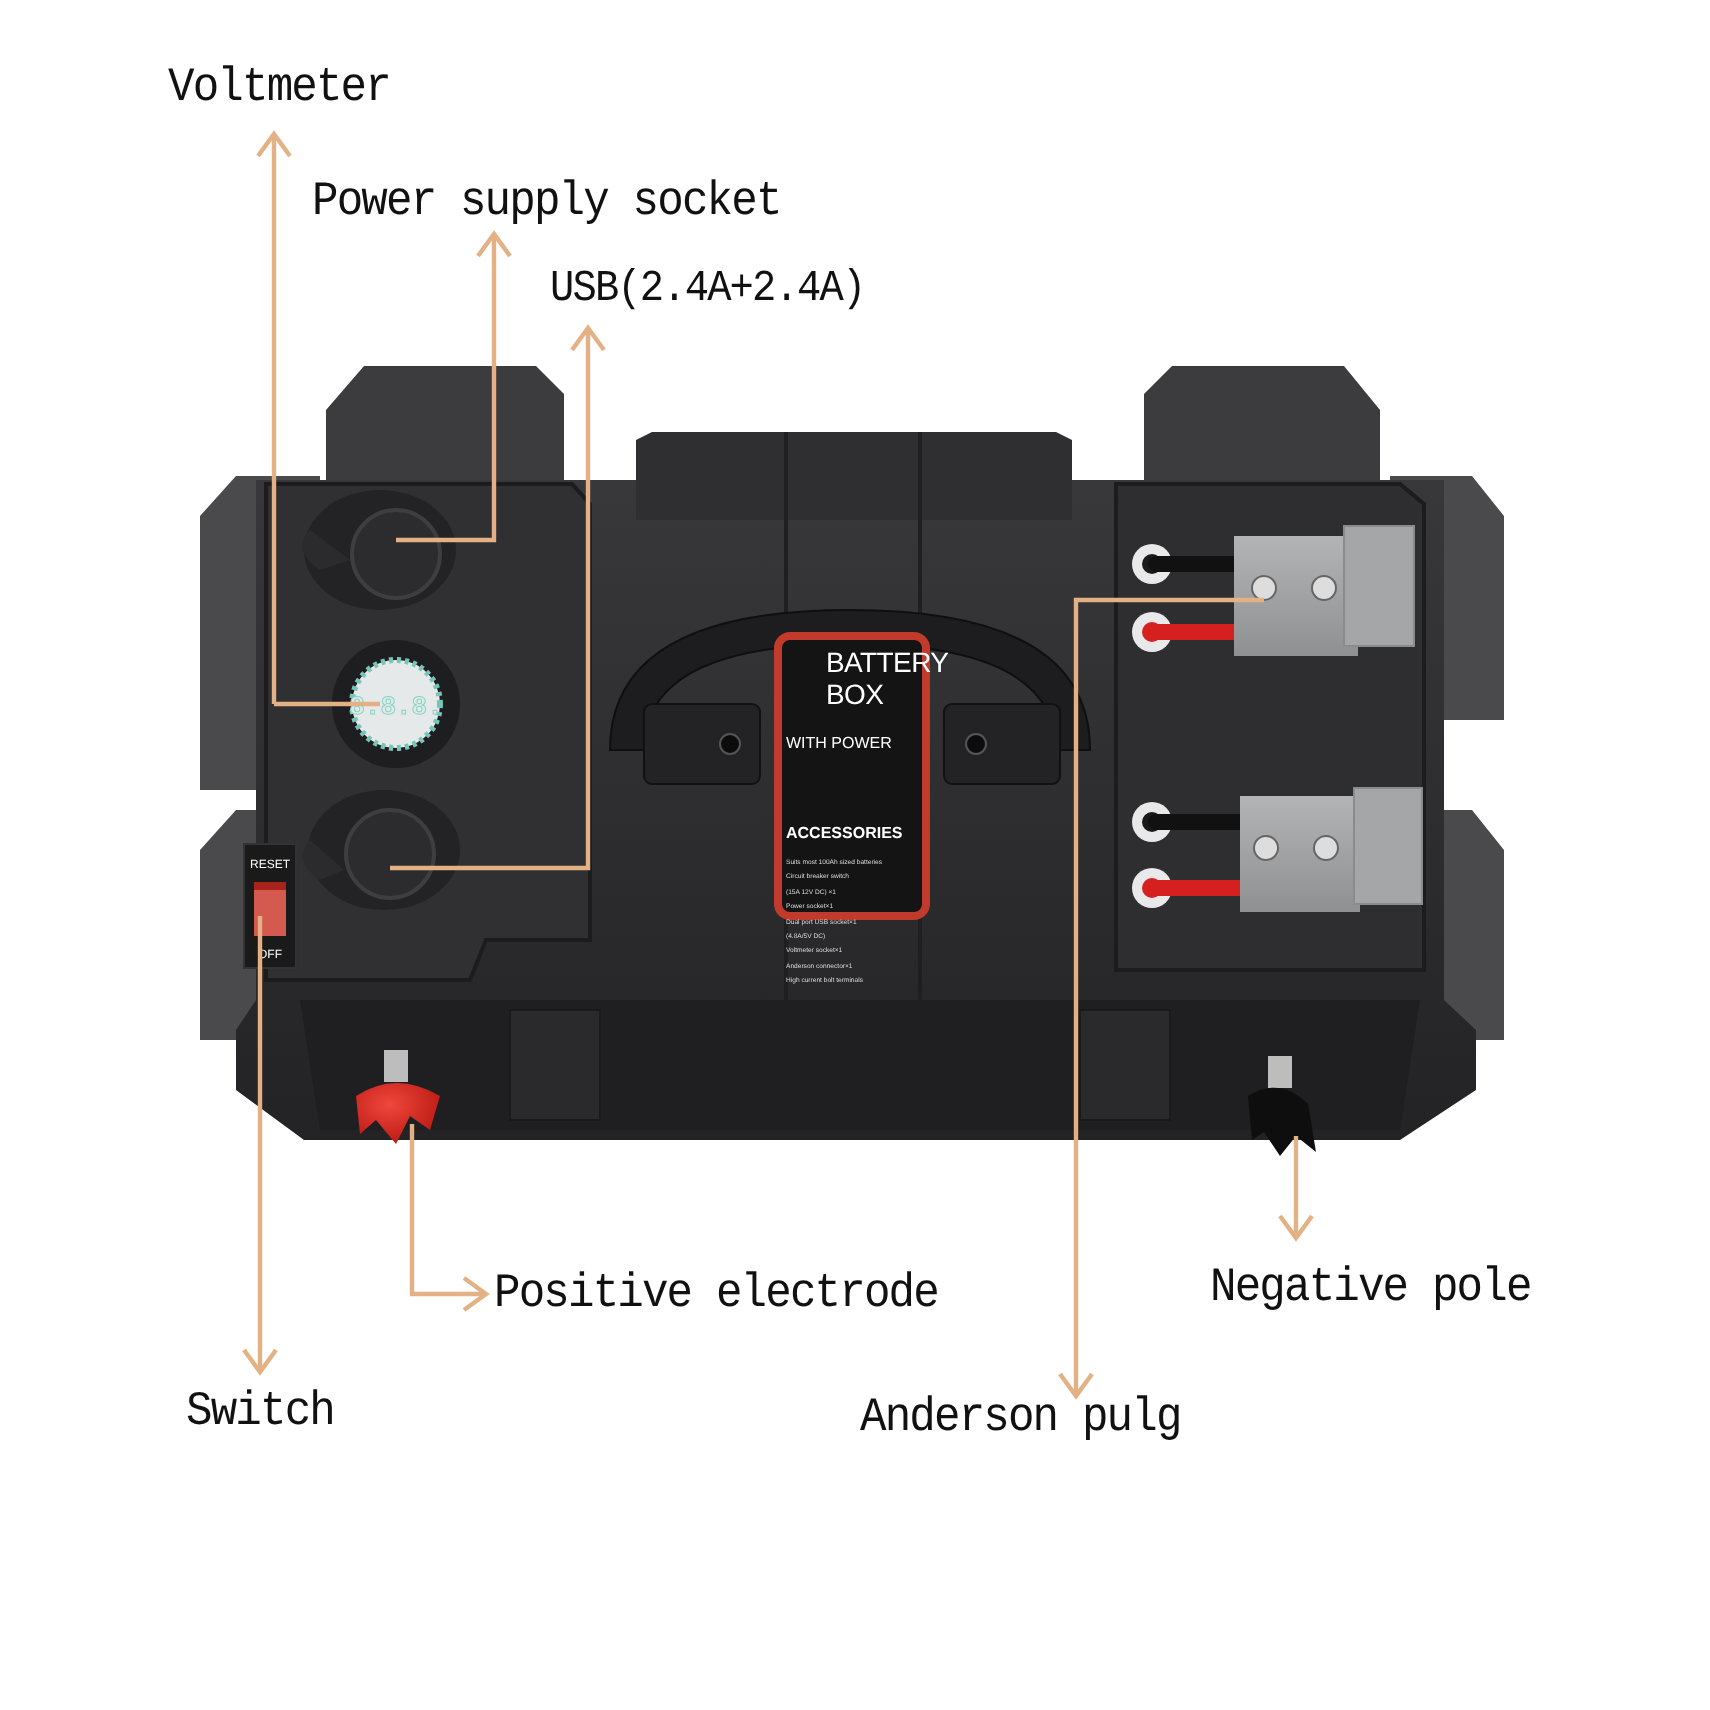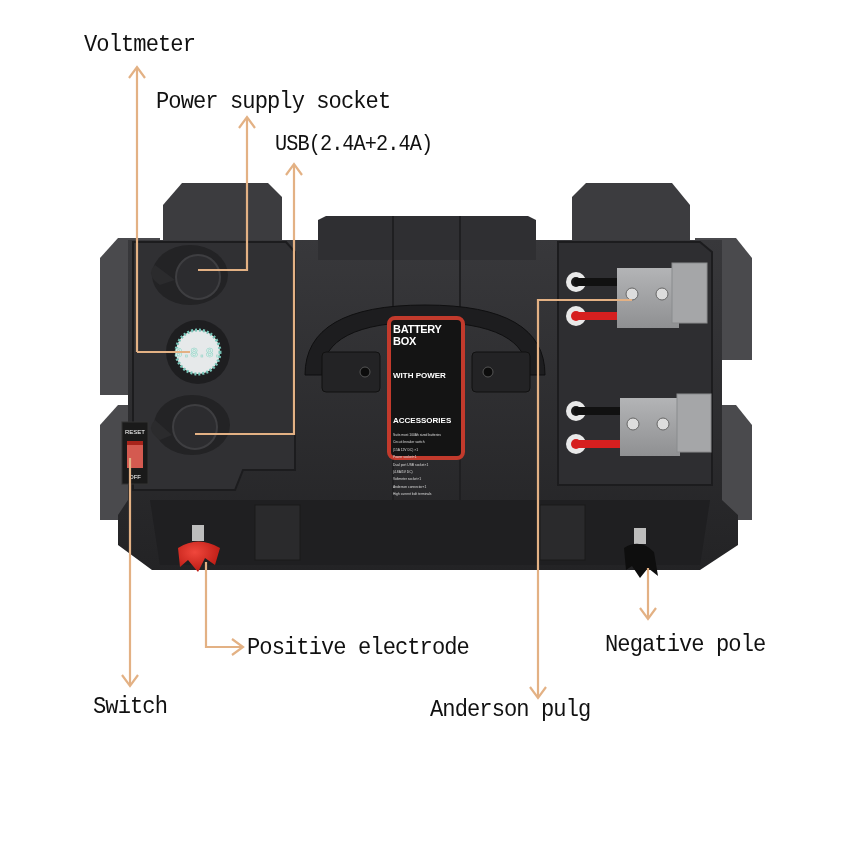--- a/index.html
+++ b/index.html
@@ -147,22 +147,22 @@
 
     <path d="M632 300 L538 300 L538 697"></path>
     <path d="M530 687 L538 698 L546 687"></path>
 
     <path d="M648 568 L648 618"></path>
     <path d="M640 608 L648 619 L656 608"></path>
   </g>
 </svg>
 
 <div class="panel-text" style="left:393px;top:323px;width:66px;">
-  <div style="font-size:11px;font-weight:bold;letter-spacing:-0.3px;">BATTERY BOX</div>
-  <div style="font-size:8px;font-weight:bold;margin-top:24px;">WITH POWER</div>
+  <div style="font-size:14px;font-weight:normal;letter-spacing:-0.3px;margin-left:20px;">BATTERY BOX</div>
+  <div style="font-size:8px;font-weight:normal;margin-top:12px;">WITH POWER</div>
   <div style="font-size:8px;font-weight:bold;margin-top:36px;">ACCESSORIES</div>
   <div style="font-size:3.3px;line-height:7.4px;margin-top:7px;color:#ddd;">
     <div>Suits most 100Ah sized batteries</div>
     <div>Circuit breaker switch</div>
     <div>(15A 12V DC) ×1</div>
     <div>Power socket×1</div>
     <div>Dual port USB socket×1</div>
     <div>(4.8A/5V DC)</div>
     <div>Voltmeter socket×1</div>
     <div>Anderson connector×1</div>

